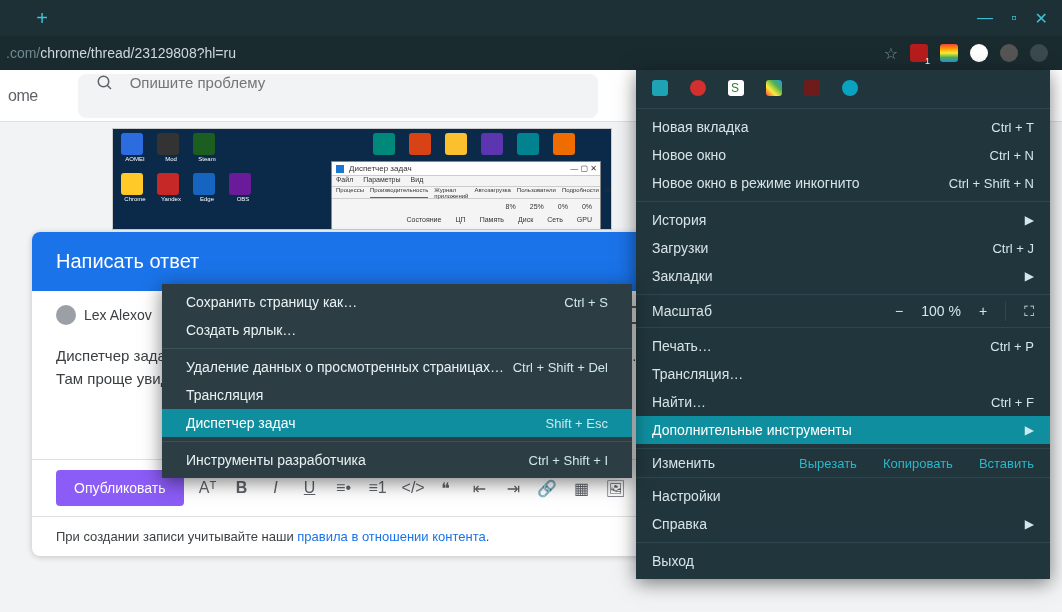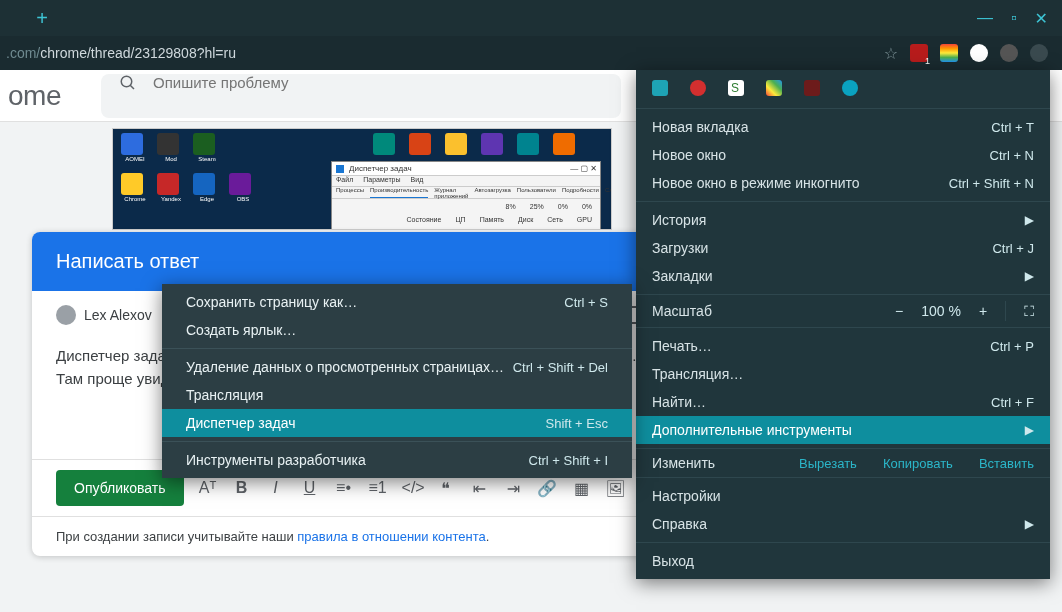--- a/index.html
+++ b/index.html
@@ -14,21 +14,21 @@
   .url-frag { color:#6f8a90; font-size:14px; margin-left:6px; }
   .url-frag .lit { color:#cfd8dc; }
   .addr-icons { margin-left:auto; display:flex; align-items:center; gap:12px; padding-right:14px; }
   .ext-badge { width:18px; height:18px; border-radius:3px; }
   .star { color:#7f9499; font-size:16px; }
 
   
   .page { position:relative; height:calc(612px - 70px); background:#f1f3f4; }
   .gbar { height:52px; background:#fff; display:flex; align-items:center; padding-left:8px; gap:40px;
           border-bottom:1px solid #e0e0e0; }
-  .brand { font-size:28px; color:#5f6368; letter-spacing:-0.5px; }
+  .brand { font-size:16px; color:#5f6368; letter-spacing:-0.5px; }
   .search { flex:0 0 520px; height:44px; background:#f1f3f4; border-radius:8px;
             display:flex; align-items:flex-start; gap:16px; padding:0 18px; color:#5f6368; }
   .search input { border:none; background:transparent; font-size:15px; color:#5f6368; flex:1; outline:none; }
 
   .thread-img { margin:6px 0 0 112px; width:500px; height:102px; background:#0b2a4a;
                 border:1px solid #ccc; position:relative; overflow:hidden; }
   .desk-icon { position:absolute; width:28px; height:34px; }
   .desk-icon .sq { width:22px; height:22px; border-radius:3px; }
   .desk-icon .lab { font-size:6px; color:#fff; display:block; text-align:center; margin-top:1px; }
   .tm-win { position:absolute; right:10px; bottom:-4px; width:270px; height:72px; background:#f4f4f4;
@@ -42,21 +42,21 @@
   .reply-card { position:absolute; left:32px; top:162px; width:776px; background:#fff;
                 border-radius:8px; box-shadow:0 1px 6px rgba(0,0,0,.2); overflow:hidden; }
   .reply-head { background:#1a73e8; color:#fff; padding:18px 24px; font-size:20px; }
   .reply-meta { display:flex; align-items:center; padding:14px 24px; gap:8px; color:#3c4043; font-size:14px; }
   .avatar { width:20px; height:20px; border-radius:50%; background:#9aa0a6; }
   .pencil { color:#5f6368; font-size:14px; margin-left:2px; }
   .subscribe { margin-left:auto; display:flex; align-items:center; gap:10px; color:#5f6368; }
   .cbox { width:18px; height:18px; border:2px solid #5f6368; }
   .reply-body { padding:6px 24px 18px 24px; color:#3c4043; font-size:15px; line-height:1.5; min-height:120px;}
   .toolbar { display:flex; align-items:center; gap:14px; padding:10px 24px; border-top:1px solid #e0e0e0;}
-  .publish { background:#15803d; color:#fff; border:none; padding:10px 18px; border-radius:4px;
+  .publish { background:#8b5cf6; color:#fff; border:none; padding:10px 18px; border-radius:4px;
              font-size:14px; cursor:pointer; }
   .tbicon { color:#5f6368; font-size:16px; width:20px; text-align:center; }
   .footer { padding:12px 24px; font-size:13px; color:#3c4043; border-top:1px solid #e0e0e0;}
   .footer a { color:#1a73e8; text-decoration:none; }
 
   
   .menu { position:absolute; top:70px; right:12px; width:414px; background:#20363c;
           color:#d7e3e6; font-size:14px; box-shadow:0 4px 18px rgba(0,0,0,.5); z-index:50; }
   .menu-section { padding:4px 0; }
   .menu hr { border:none; border-top:1px solid #2e474e; margin:0; }

